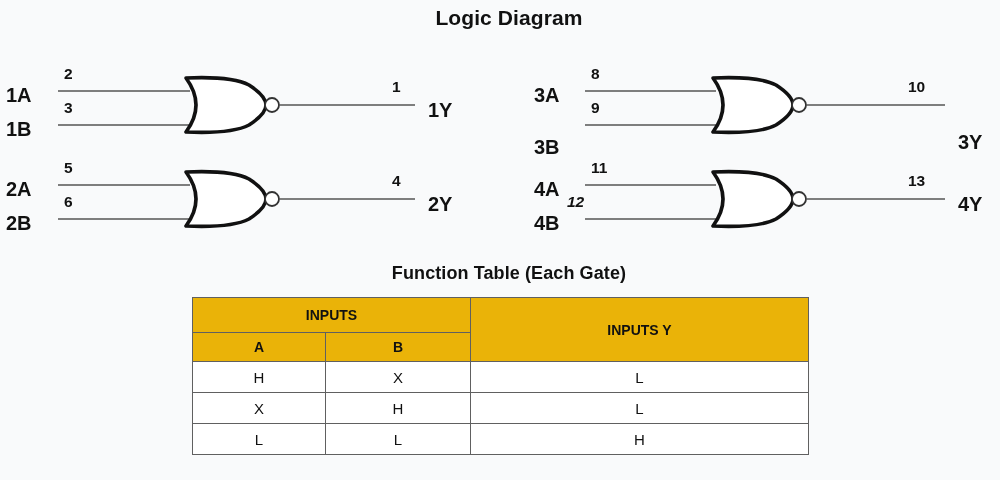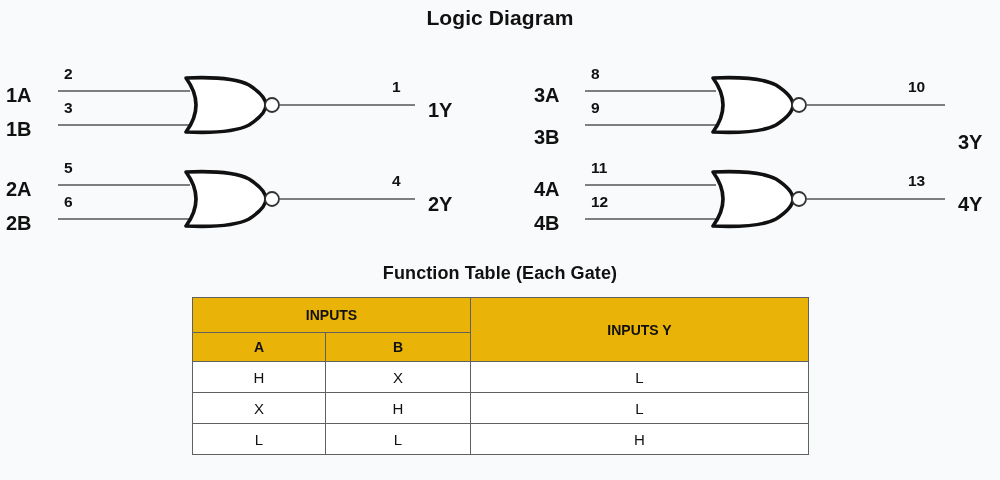--- a/index.html
+++ b/index.html
@@ -12,20 +12,21 @@
     background: #f9fafb;
     font-family: "Liberation Sans", sans-serif;
     color: #1a1a1a;
     overflow: hidden;
     position: relative;
   }
 
   .page {
     position: absolute;
     inset: 0;
+    padding-left: 9px;
   }
 
   
   .section-title {
     position: absolute;
     width: 100%;
     text-align: center;
     font-weight: bold;
     color: #111111;
     letter-spacing: 0.1px;
@@ -155,29 +156,29 @@
 
   <div class="lbl io" style="left:6px;  top:179px;">2A</div>
   <div class="lbl pin" style="left:64px; top:160px;">5</div>
   <div class="lbl io" style="left:6px;  top:213px;">2B</div>
   <div class="lbl pin" style="left:64px; top:194px;">6</div>
   <div class="lbl pin" style="left:392px;top:173px;">4</div>
   <div class="lbl io" style="left:428px;top:194px;">2Y</div>
 
   <div class="lbl io" style="left:534px;top:85px;">3A</div>
   <div class="lbl pin" style="left:591px;top:66px;">8</div>
-  <div class="lbl io" style="left:534px;top:127px;">3B</div>
+  <div class="lbl io" style="left:534px;top:137px;">3B</div>
   <div class="lbl pin" style="left:591px;top:100px;">9</div>
   <div class="lbl pin" style="left:908px;top:79px;">10</div>
   <div class="lbl io" style="left:958px;top:100px;margin-top:32px;">3Y</div>
 
   <div class="lbl io" style="left:534px;top:179px;">4A</div>
   <div class="lbl pin" style="left:591px;top:160px;">11</div>
   <div class="lbl io" style="left:534px;top:213px;">4B</div>
-  <div class="lbl pin" style="left:591px;top:194px;">12</div>
+  <div class="lbl pin" style="left:567px;top:194px;font-style:italic;">12</div>
   <div class="lbl pin" style="left:908px;top:173px;">13</div>
   <div class="lbl io" style="left:958px;top:194px;">4Y</div>
 
   <div class="section-title" id="table-title">Function Table (Each Gate)</div>
 
   <div id="fn-table-wrap">
     <table class="fn-table">
       <colgroup>
         <col class="col-a">
         <col class="col-b">

